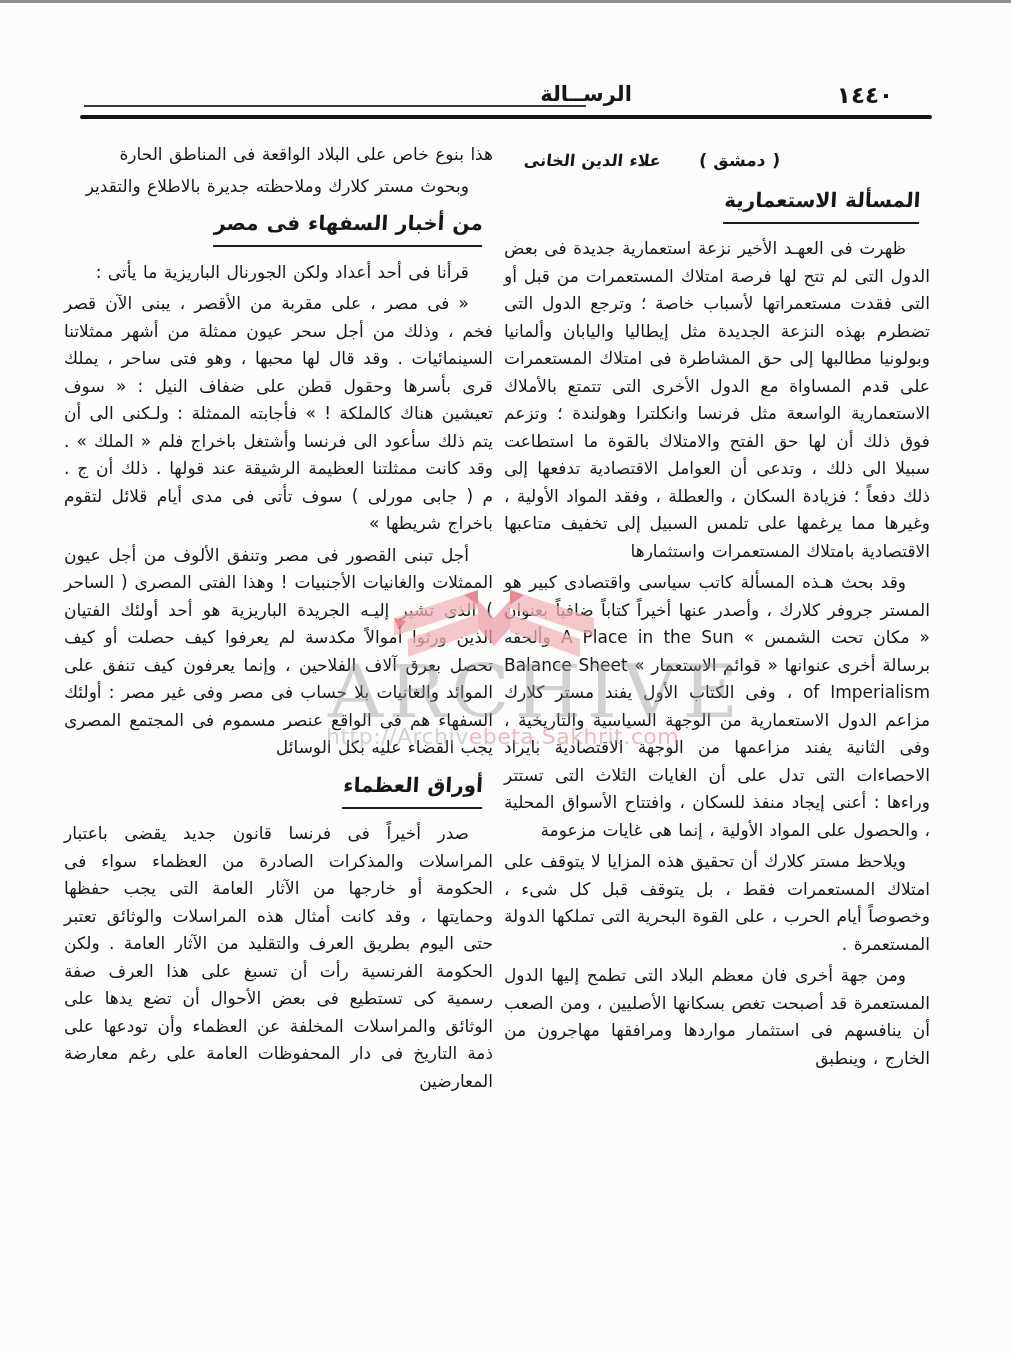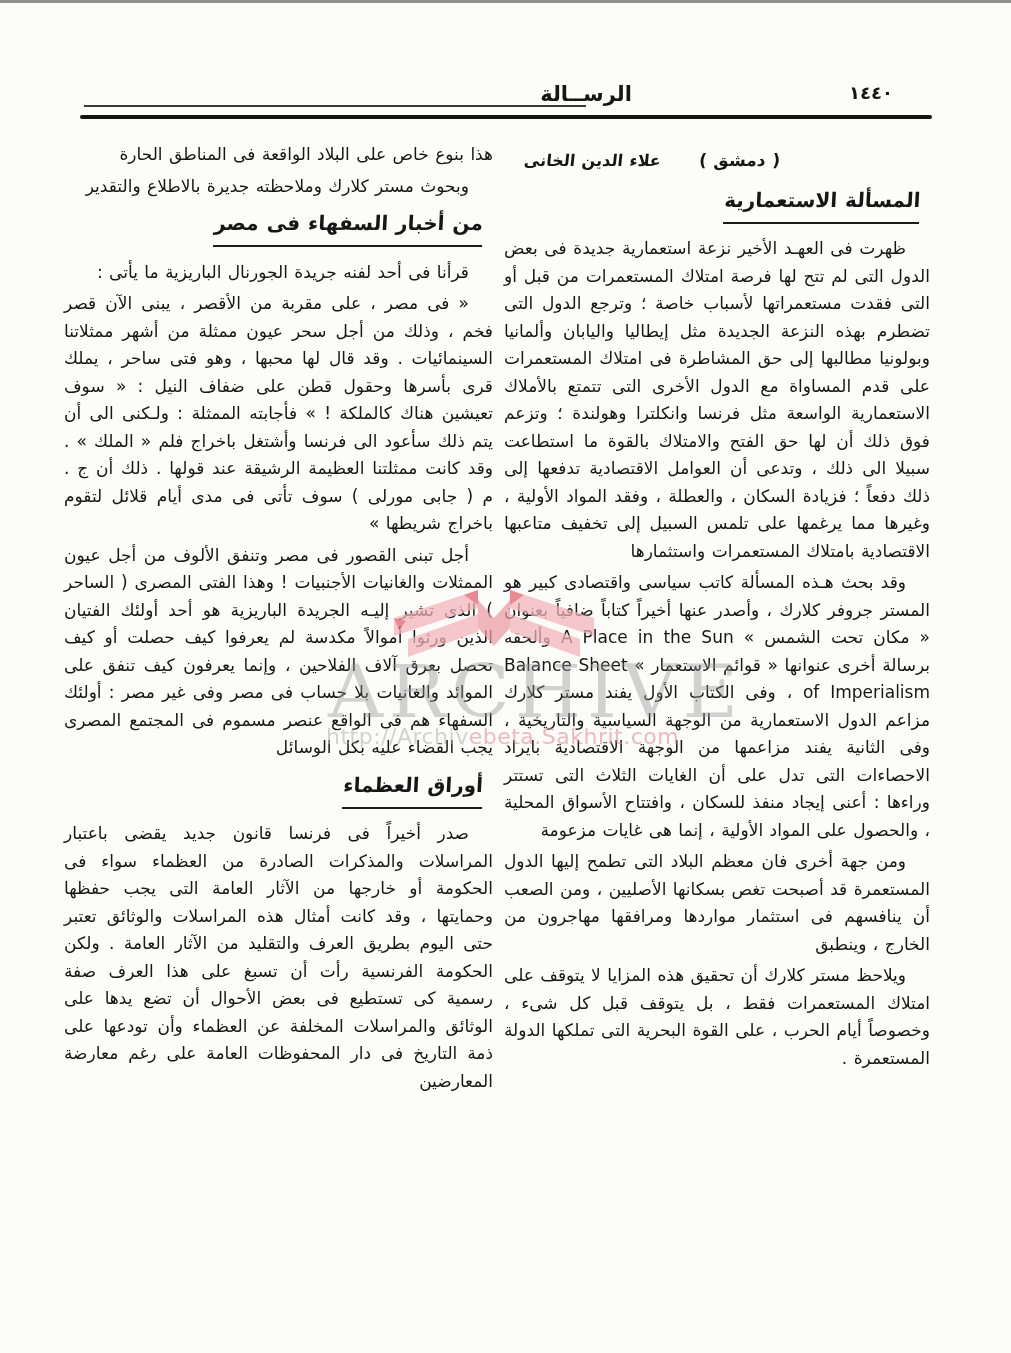--- a/index.html
+++ b/index.html
@@ -19,21 +19,21 @@
     position:absolute;top:0;left:0;width:1011px;height:3px;
     background:#8f8f8f;
   }
   
   .masthead-title{
     position:absolute;top:82px;left:565px;transform:translateX(-50%);
     font-size:21px;font-weight:600;letter-spacing:.5px;direction:rtl;margin-left:21px;
   }
   .page-number{
     position:absolute;top:82px;right:118px;
-    font-size:18px;font-weight:600;direction:rtl;
+    font-size:23px;font-weight:600;direction:rtl;
   }
   .rule-thin{
     position:absolute;top:105px;left:84px;width:502px;height:2px;
     background:#3a3a3a;
   }
   .rule-thick{
     position:absolute;top:115px;left:80px;width:852px;height:4px;
     background:#141414;border-radius:2px;
   }
   
@@ -112,33 +112,33 @@
       <span class="place">( دمشق )</span>
       <span class="signature">علاء الدين الخانى</span>
     </div>
 
     <div class="section-heading">
       <span>المسألة الاستعمارية</span>
     </div>
 
     <p>ظهرت فى العهـد الأخير نزعة استعمارية جديدة فى بعض الدول التى لم تتح لها فرصة امتلاك المستعمرات من قبل أو التى فقدت مستعمراتها لأسباب خاصة ؛ وترجع الدول التى تضطرم بهذه النزعة الجديدة مثل إيطاليا واليابان وألمانيا وبولونيا مطالبها إلى حق المشاطرة فى امتلاك المستعمرات على قدم المساواة مع الدول الأخرى التى تتمتع بالأملاك الاستعمارية الواسعة مثل فرنسا وانكلترا وهولندة ؛ وتزعم فوق ذلك أن لها حق الفتح والامتلاك بالقوة ما استطاعت سبيلا الى ذلك ، وتدعى أن العوامل الاقتصادية تدفعها إلى ذلك دفعاً ؛ فزيادة السكان ، والعطلة ، وفقد المواد الأولية ، وغيرها مما يرغمها على تلمس السبيل إلى تخفيف متاعبها الاقتصادية بامتلاك المستعمرات واستثمارها</p>
     <p>وقد بحث هـذه المسألة كاتب سياسى واقتصادى كبير هو المستر جروفر كلارك ، وأصدر عنها أخيراً كتاباً ضافياً بعنوان « مكان تحت الشمس » A Place in the Sun وألحقه برسالة أخرى عنوانها « قوائم الاستعمار » Balance Sheet of Imperialism ، وفى الكتاب الأول يفند مستر كلارك مزاعم الدول الاستعمارية من الوجهة السياسية والتاريخية ، وفى الثانية يفند مزاعمها من الوجهة الاقتصادية بايراد الاحصاءات التى تدل على أن الغايات الثلاث التى تستتر وراءها : أعنى إيجاد منفذ للسكان ، وافتتاح الأسواق المحلية ، والحصول على المواد الأولية ، إنما هى غايات مزعومة</p>
+    <p>ويلاحظ مستر كلارك أن تحقيق هذه المزايا لا يتوقف على امتلاك المستعمرات فقط ، بل يتوقف قبل كل شىء ، وخصوصاً أيام الحرب ، على القوة البحرية التى تملكها الدولة المستعمرة .</p>
     <p>ومن جهة أخرى فان معظم البلاد التى تطمح إليها الدول المستعمرة قد أصبحت تغص بسكانها الأصليين ، ومن الصعب أن ينافسهم فى استثمار مواردها ومرافقها مهاجرون من الخارج ، وينطبق</p>
-    <p>ويلاحظ مستر كلارك أن تحقيق هذه المزايا لا يتوقف على امتلاك المستعمرات فقط ، بل يتوقف قبل كل شىء ، وخصوصاً أيام الحرب ، على القوة البحرية التى تملكها الدولة المستعمرة .</p>
   </div>
 
   <div class="col col-left">
     <p class="no-indent">هذا بنوع خاص على البلاد الواقعة فى المناطق الحارة</p>
     <p>وبحوث مستر كلارك وملاحظته جديرة بالاطلاع والتقدير</p>
 
     <div class="section-heading">
       <span>من أخبار السفهاء فى مصر</span>
     </div>
 
-    <p>قرأنا فى أحد لفنه جريدة الجورنال الباريزية ما يأتى :</p>
+    <p>قرأنا فى أحد أعداد ولكن الجورنال الباريزية ما يأتى :</p>
     <p>« فى مصر ، على مقربة من الأقصر ، يبنى الآن قصر فخم ، وذلك من أجل سحر عيون ممثلة من أشهر ممثلاتنا السينمائيات . وقد قال لها محبها ، وهو فتى ساحر ، يملك قرى بأسرها وحقول قطن على ضفاف النيل : « سوف تعيشين هناك كالملكة ! » فأجابته الممثلة : ولـكنى الى أن يتم ذلك سأعود الى فرنسا وأشتغل باخراج فلم « الملك » . وقد كانت ممثلتنا العظيمة الرشيقة عند قولها . ذلك أن ج . م ( جابى مورلى ) سوف تأتى فى مدى أيام قلائل لتقوم باخراج شريطها »</p>
     <p>أجل تبنى القصور فى مصر وتنفق الألوف من أجل عيون الممثلات والغانيات الأجنبيات ! وهذا الفتى المصرى ( الساحر ) الذى تشير إليـه الجريدة الباريزية هو أحد أولئك الفتيان الذين ورثوا أموالاً مكدسة لم يعرفوا كيف حصلت أو كيف تحصل بعرق آلاف الفلاحين ، وإنما يعرفون كيف تنفق على الموائد والغانيات بلا حساب فى مصر وفى غير مصر : أولئك السفهاء هم فى الواقع عنصر مسموم فى المجتمع المصرى يجب القضاء عليه بكل الوسائل</p>
 
     <div class="section-heading">
       <span>أوراق العظماء</span>
     </div>
 
     <p>صدر أخيراً فى فرنسا قانون جديد يقضى باعتبار المراسلات والمذكرات الصادرة من العظماء سواء فى الحكومة أو خارجها من الآثار العامة التى يجب حفظها وحمايتها ، وقد كانت أمثال هذه المراسلات والوثائق تعتبر حتى اليوم بطريق العرف والتقليد من الآثار العامة . ولكن الحكومة الفرنسية رأت أن تسبغ على هذا العرف صفة رسمية كى تستطيع فى بعض الأحوال أن تضع يدها على الوثائق والمراسلات المخلفة عن العظماء وأن تودعها على ذمة التاريخ فى دار المحفوظات العامة على رغم معارضة المعارضين</p>
   </div>
 

